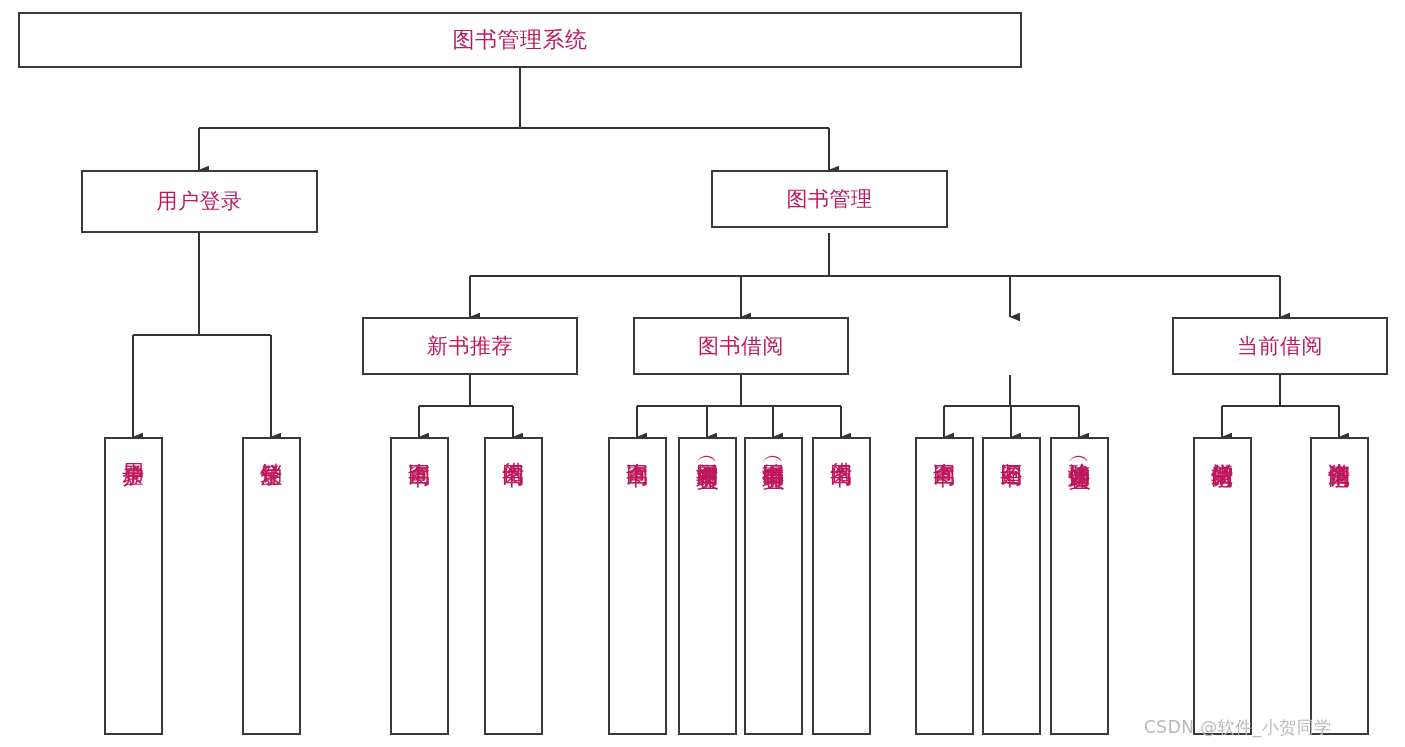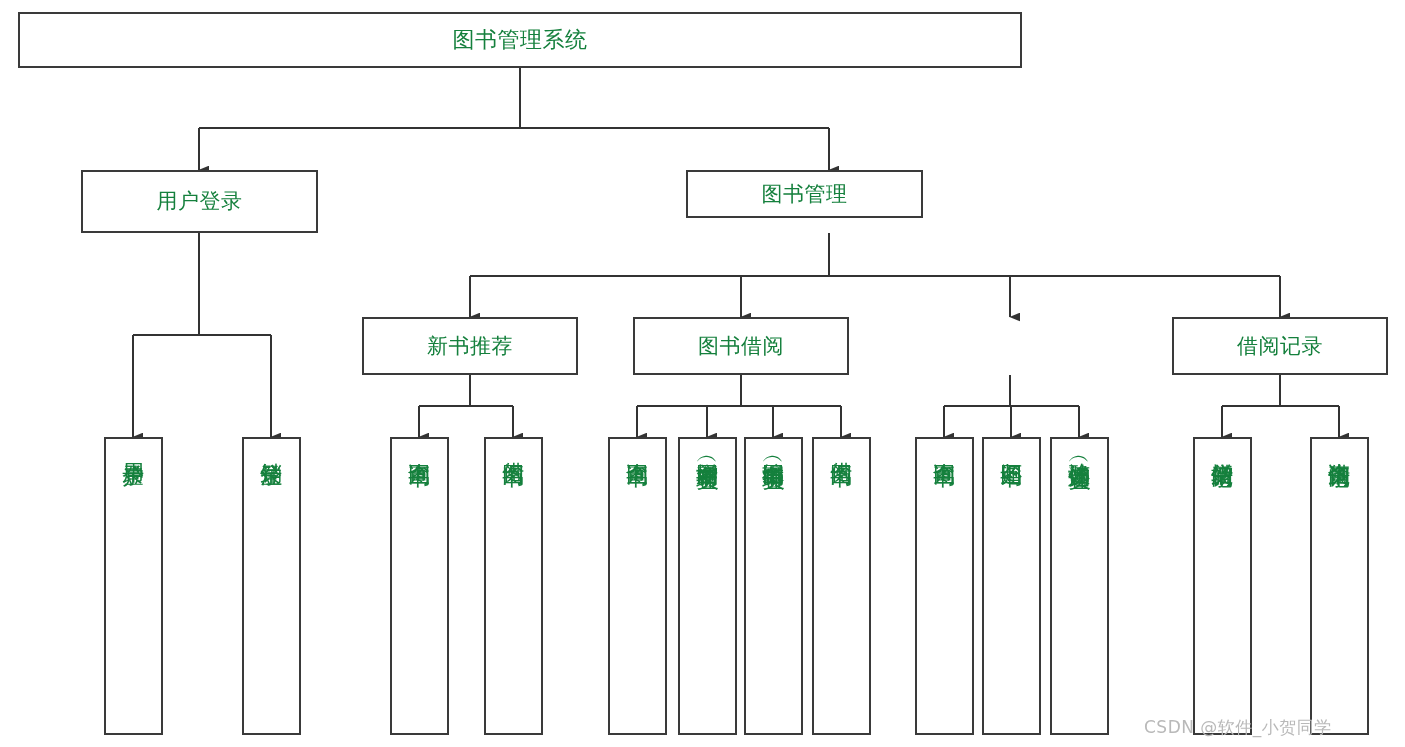--- a/index.html
+++ b/index.html
@@ -26,21 +26,21 @@
     height: 747px;
   }
   .node {
     position: absolute;
     box-sizing: border-box;
     background: #ffffff;
     border: 2px solid #3a3a3a;
     display: flex;
     align-items: center;
     justify-content: center;
-    color: #15803d;
+    color: #be185d;
   }
   .node .label {
     display: block;
     text-align: center;
     line-height: 1.18;
     letter-spacing: 0.5px;
   }
   .node.horiz .label {
     writing-mode: horizontal-tb;
     font-size: 21px;
@@ -122,32 +122,32 @@
     </g>
   </svg>
 
   <div class="node horiz root" style="left:18px; top:12px; width:1004px; height:56px;">
     <span class="label">图书管理系统</span>
   </div>
 
   <div class="node horiz" style="left:81px; top:170px; width:237px; height:63px;">
     <span class="label">用户登录</span>
   </div>
-  <div class="node horiz" style="left:686px; top:170px; width:237px; height:48px;">
+  <div class="node horiz" style="left:711px; top:170px; width:237px; height:58px;">
     <span class="label">图书管理</span>
   </div>
 
   <div class="node horiz" style="left:362px; top:317px; width:216px; height:58px;">
     <span class="label">新书推荐</span>
   </div>
   <div class="node horiz" style="left:633px; top:317px; width:216px; height:58px;">
     <span class="label">图书借阅</span>
   </div>
   <div class="node horiz" style="left:1172px; top:317px; width:216px; height:58px;">
-    <span class="label">借阅记录</span>
+    <span class="label">当前借阅</span>
   </div>
 
   <div class="node vert" style="left:104px; top:437px; width:59px; height:298px;">
     <span class="label">用户登录</span>
   </div>
   <div class="node vert" style="left:242px; top:437px; width:59px; height:298px;">
     <span class="label">注销登录</span>
   </div>
 
   <div class="node vert" style="left:390px; top:437px; width:59px; height:298px;">

